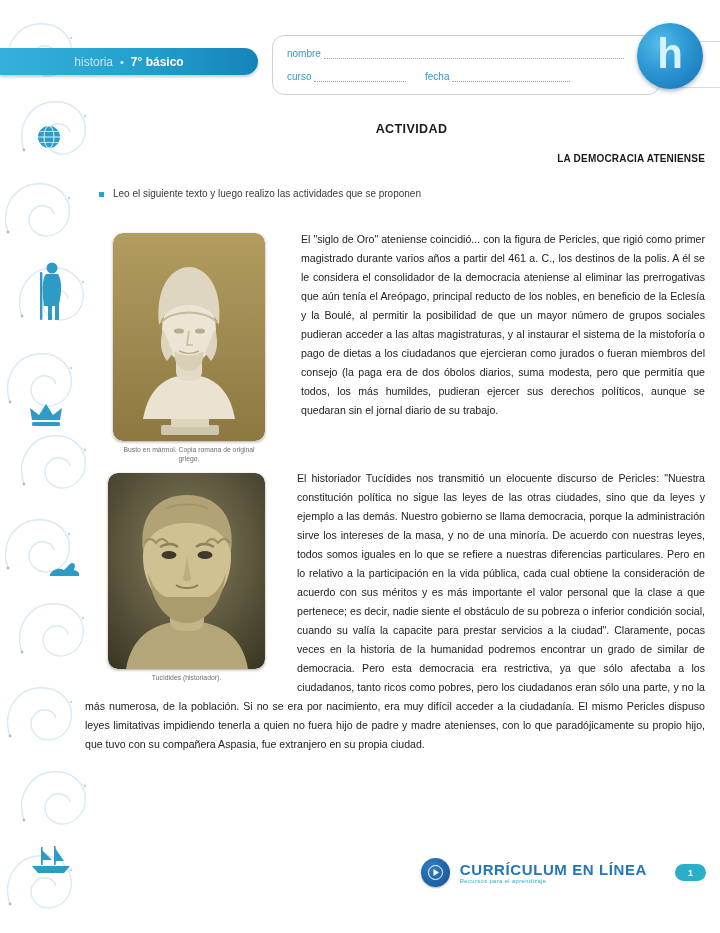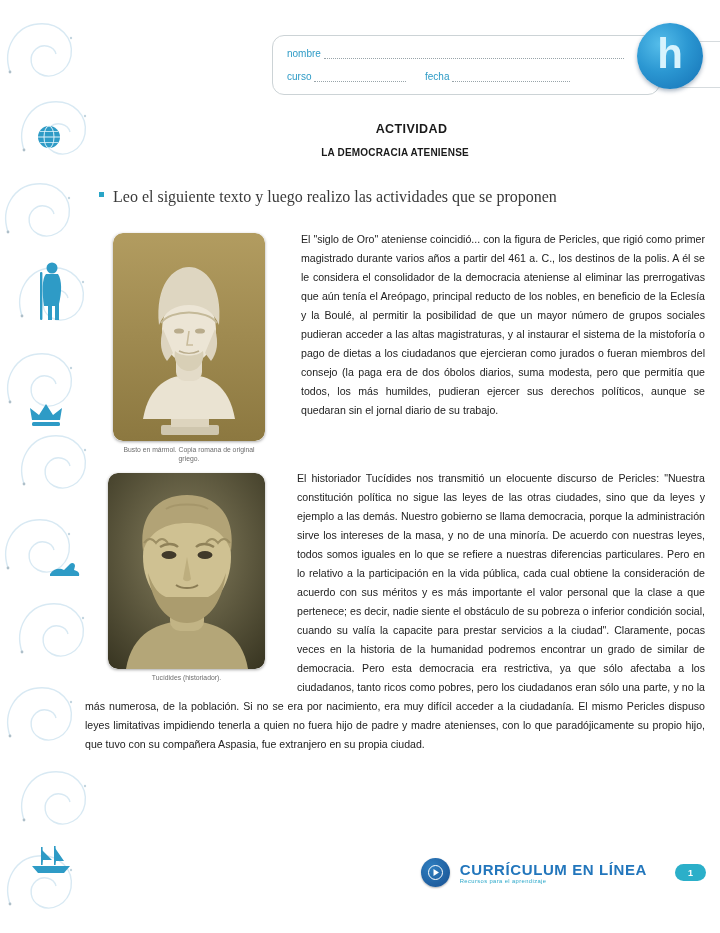--- a/index.html
+++ b/index.html
@@ -25,25 +25,25 @@
   .hair-line{position:absolute;height:1.4px;background:#d6dbde;}
 
   .h-logo{position:absolute;left:637px;top:23px;width:66px;height:66px;border-radius:50%;
     background:radial-gradient(circle at 35% 32%,#55bdea 0%,#2b97d2 45%,#1470b4 100%);
     box-shadow:0 2px 4px rgba(0,40,80,.35);display:flex;align-items:center;justify-content:center;}
   .h-logo span{color:#d8f3fd;font-size:42px;font-weight:bold;line-height:1;margin-top:-4px;}
 
   
   .title-wrap{position:absolute;left:85px;top:122px;width:620px;text-align:center;color:#1a1a1a;}
   .act-title{font-size:12.5px;font-weight:bold;letter-spacing:.4px;padding-left:33px;}
-  .act-subtitle{font-size:10px;font-weight:bold;margin-top:11px;letter-spacing:.2px;}
+  .act-subtitle{font-size:10px;font-weight:bold;margin-top:17px;letter-spacing:.2px;text-align:right;}
 
   .instruction-row{position:absolute;left:99px;top:188px;width:560px;display:flex;align-items:flex-start;}
   .bullet-sq{width:5px;height:5px;background:#29a5c7;margin:4px 9px 0 0;flex:none;}
-  .instruction-text{font-size:16px;color:#3a3a3a;font-family:Liberation Serif, serif;}
+  .instruction-text{font-size:10px;color:#3a3a3a;}
 
   
   .content{position:absolute;left:85px;top:230px;width:620px;font-size:10.6px;line-height:19px;
     color:#222;text-align:justify;}
   figure{margin:0;}
   .fig1{float:left;width:152px;margin:3px 36px 6px 28px;}
   .fig2{float:left;width:157px;margin:4px 32px 4px 23px;}
   .photo-card{border-radius:9px;overflow:hidden;box-shadow:0 1px 3px rgba(0,0,0,.35);display:block;}
   figcaption{font-size:6.8px;color:#6d6d6d;text-align:center;line-height:1.35;margin-top:4px;}
   .para{margin:0 0 0 0;}
@@ -112,20 +112,25 @@
       <g transform="translate(30,846)" fill="#2e9bc6">
         <path d="M2,20 L40,20 L34,27 L8,27 Z"></path>
         <path d="M12,18 L12,4 L22,14 L13,14 Z"></path>
         <path d="M25,18 L25,2 L34,15 L26,15 Z"></path>
         <rect x="11" y="1" width="1.6" height="18"></rect>
         <rect x="24" y="0" width="1.6" height="19"></rect>
       </g>
     </svg>
   </div>
 
+  <div class="subject-bar">
+    <span class="subj">historia</span>
+    <span class="dot">•</span>
+    <span class="grade">7° básico</span>
+  </div>
 
   <div class="hair-line" style="left:650px;top:41px;width:70px;"></div>
   <div class="hair-line" style="left:654px;top:87px;width:66px;"></div>
 
   <div class="form-box">
     <div class="form-row" style="left:14px;top:11px;width:360px;">
       <span>nombre</span>
       <span class="dotline" style="width:300px;"></span>
     </div>
     <div class="form-row" style="left:14px;top:34px;width:360px;">

